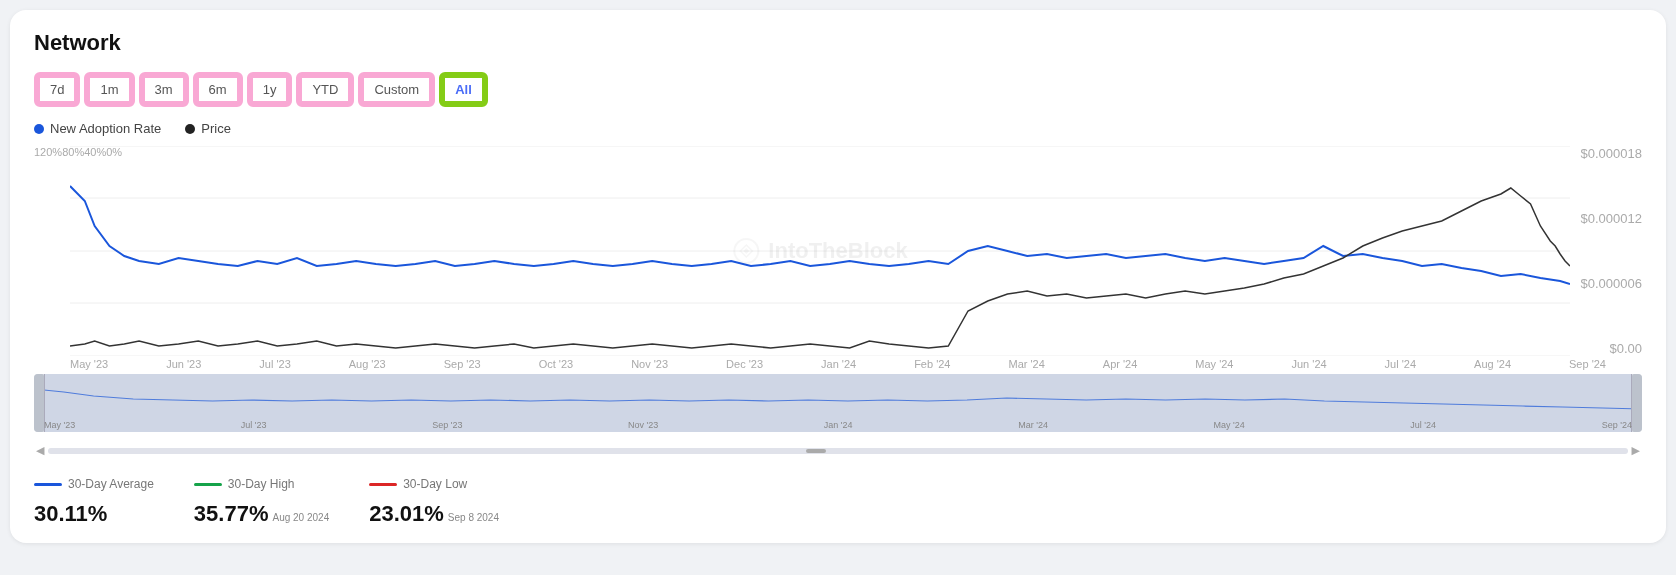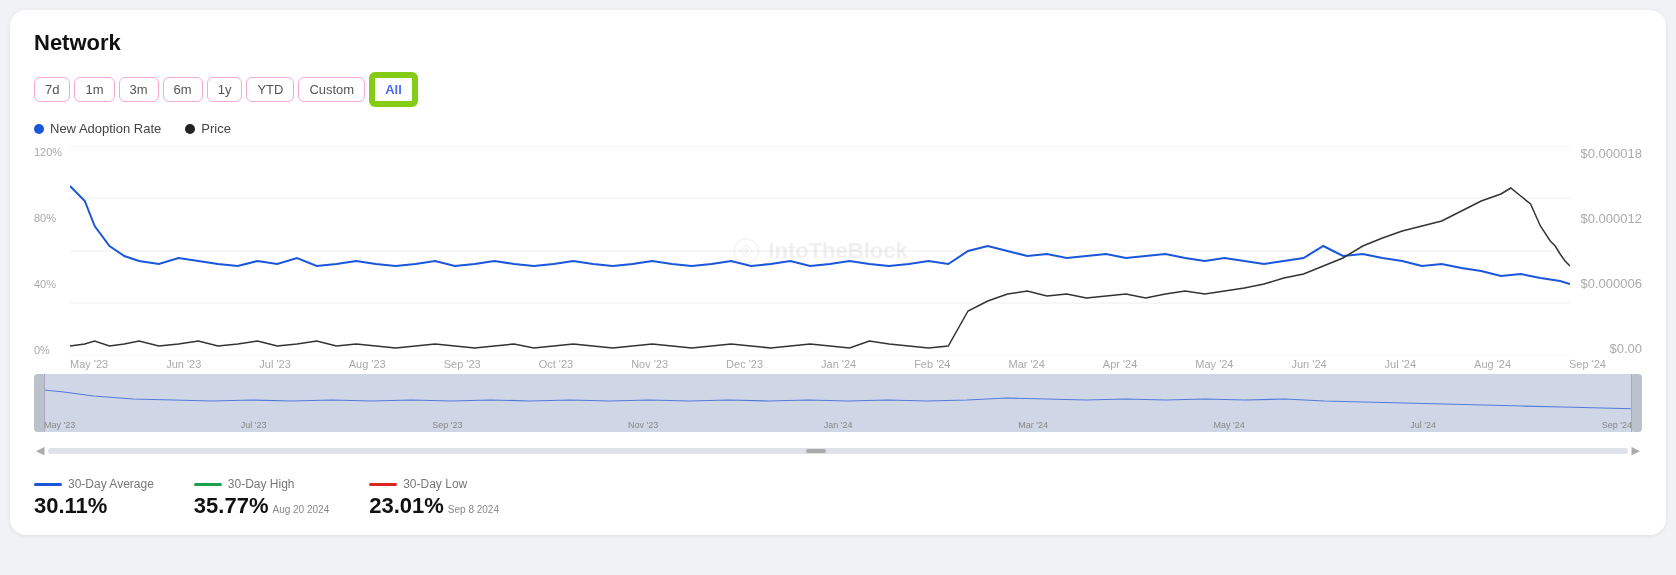--- a/index.html
+++ b/index.html
@@ -24,21 +24,21 @@
       margin-bottom: 16px;
     }
     .time-filters {
       display: flex;
       gap: 4px;
       margin-bottom: 14px;
       align-items: center;
     }
     .filter-btn {
       padding: 4px 10px;
-      border: 1px solid #f9a8d4;
+      border: 6px solid #f9a8d4;
       border-radius: 6px;
       background: #fff;
       font-size: 13px;
       color: #555;
       cursor: pointer;
     }
     .filter-btn.active {
       background: #fff;
       border: 6px solid #84cc16;
       color: #4a6cf7;
@@ -128,21 +128,21 @@
     }
     .stats-row {
       display: flex;
       gap: 40px;
       align-items: flex-start;
       padding-top: 6px;
     }
     .stat-item {
       display: flex;
       flex-direction: column;
-      gap: 2px;
+      gap: 10px;
     }
     .stat-label {
       font-size: 12px;
       color: #777;
       display: flex;
       align-items: center;
       gap: 6px;
     }
     .stat-line {
       display: inline-block;
@@ -160,21 +160,21 @@
       color: #888;
       margin-left: 4px;
       font-weight: 400;
     }
     .y-axis-left {
       position: absolute;
       left: 0;
       top: 0;
       height: 100%;
       display: flex;
-      flex-direction: column;
+      flex-direction: row;
       justify-content: space-between;
       font-size: 11px;
       color: #aaa;
       width: 35px;
     }
     .y-axis-right {
       position: absolute;
       right: 0;
       top: 0;
       height: 100%;

